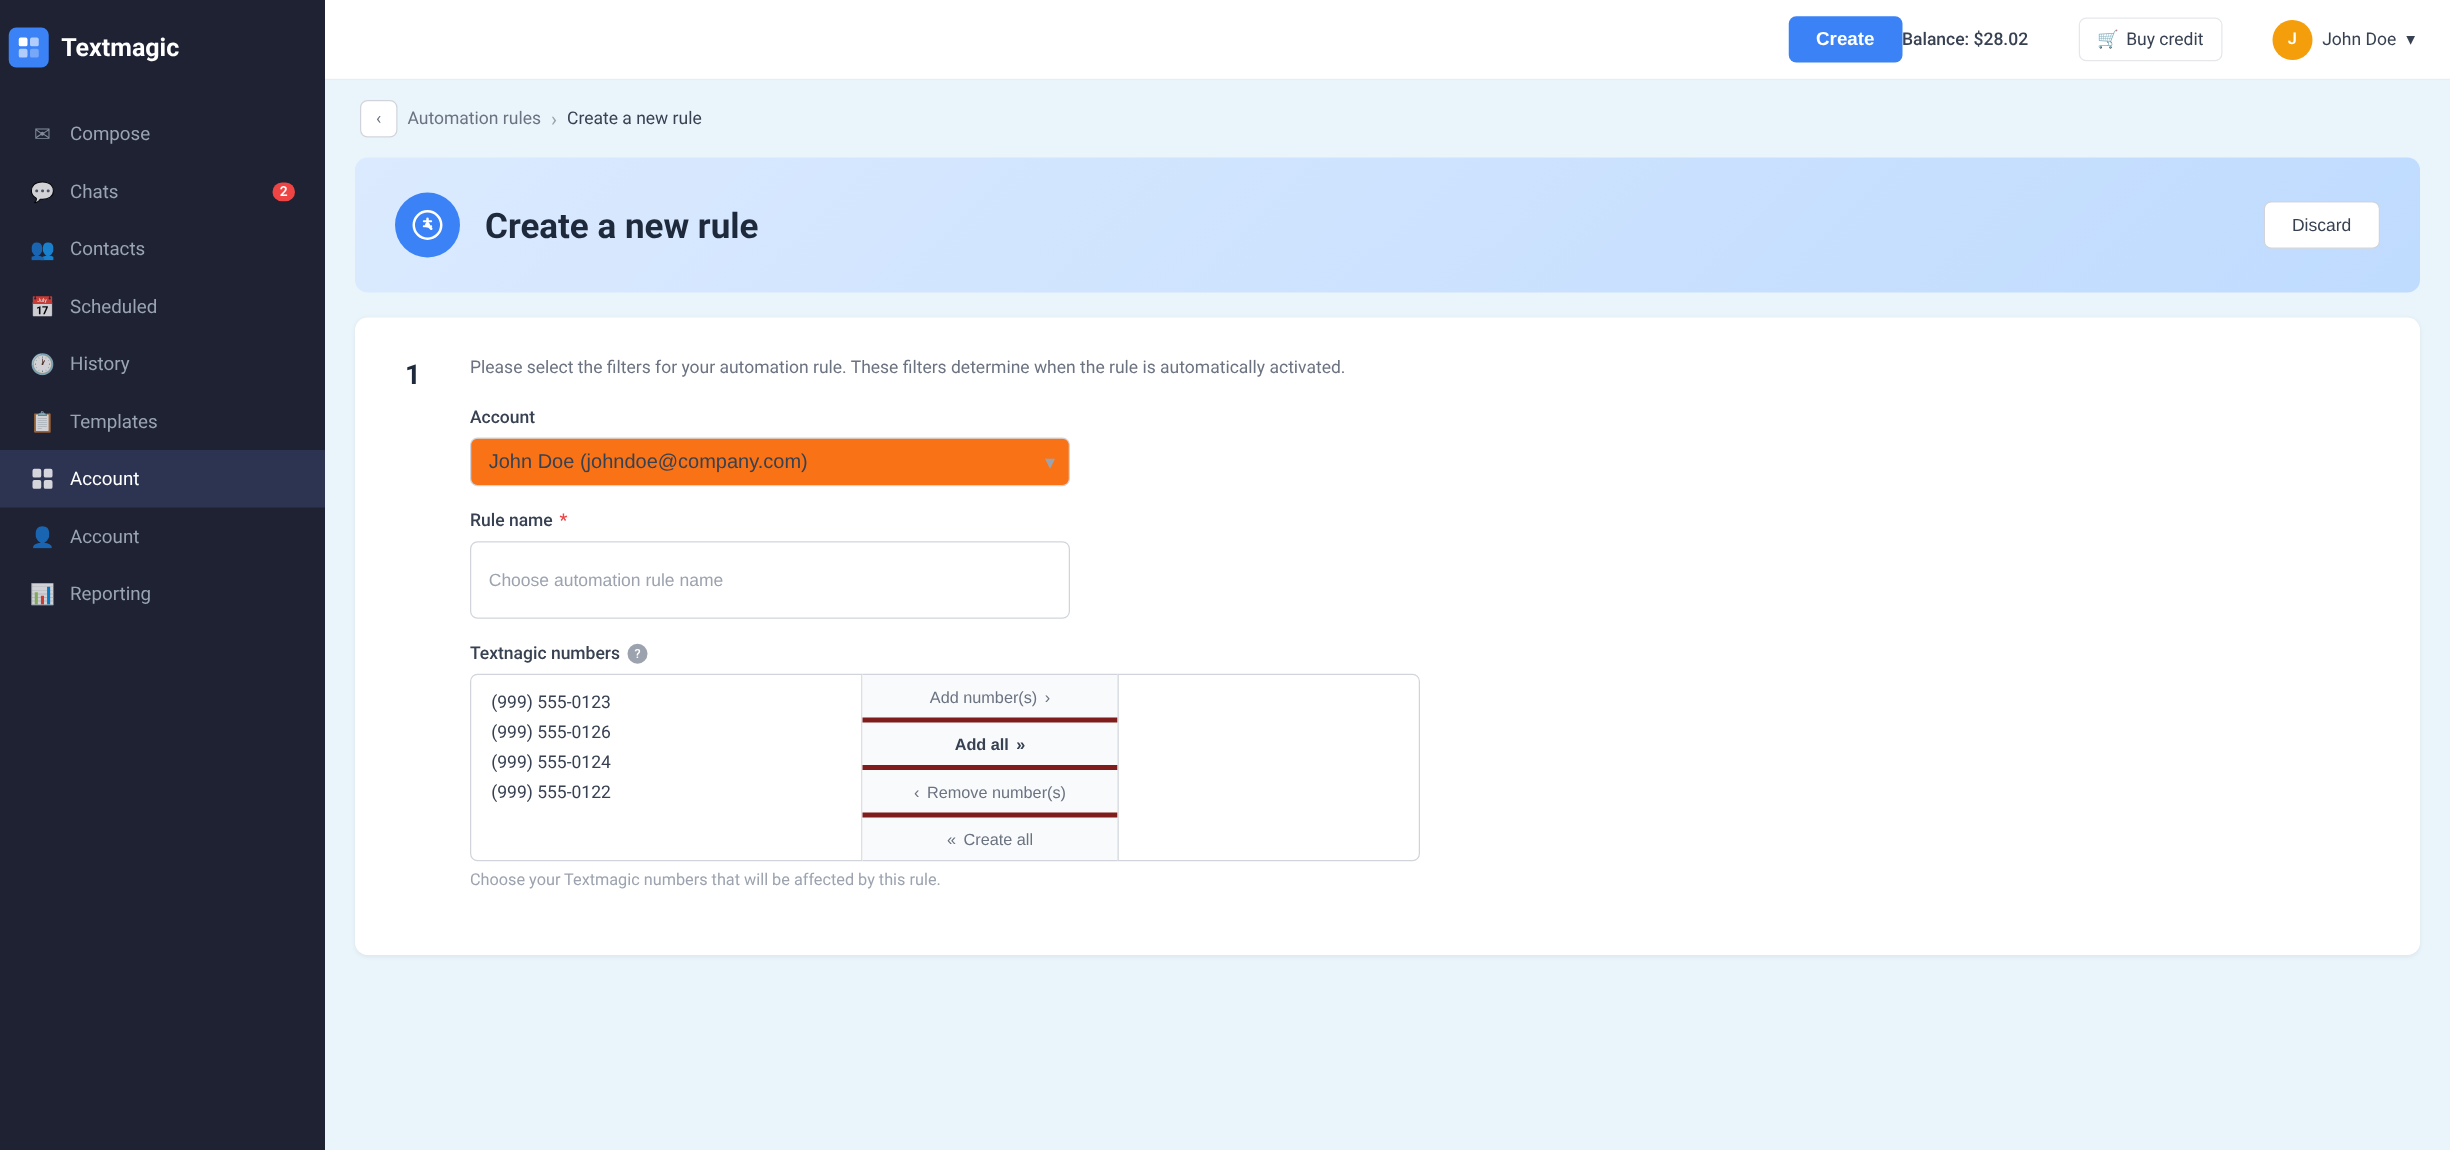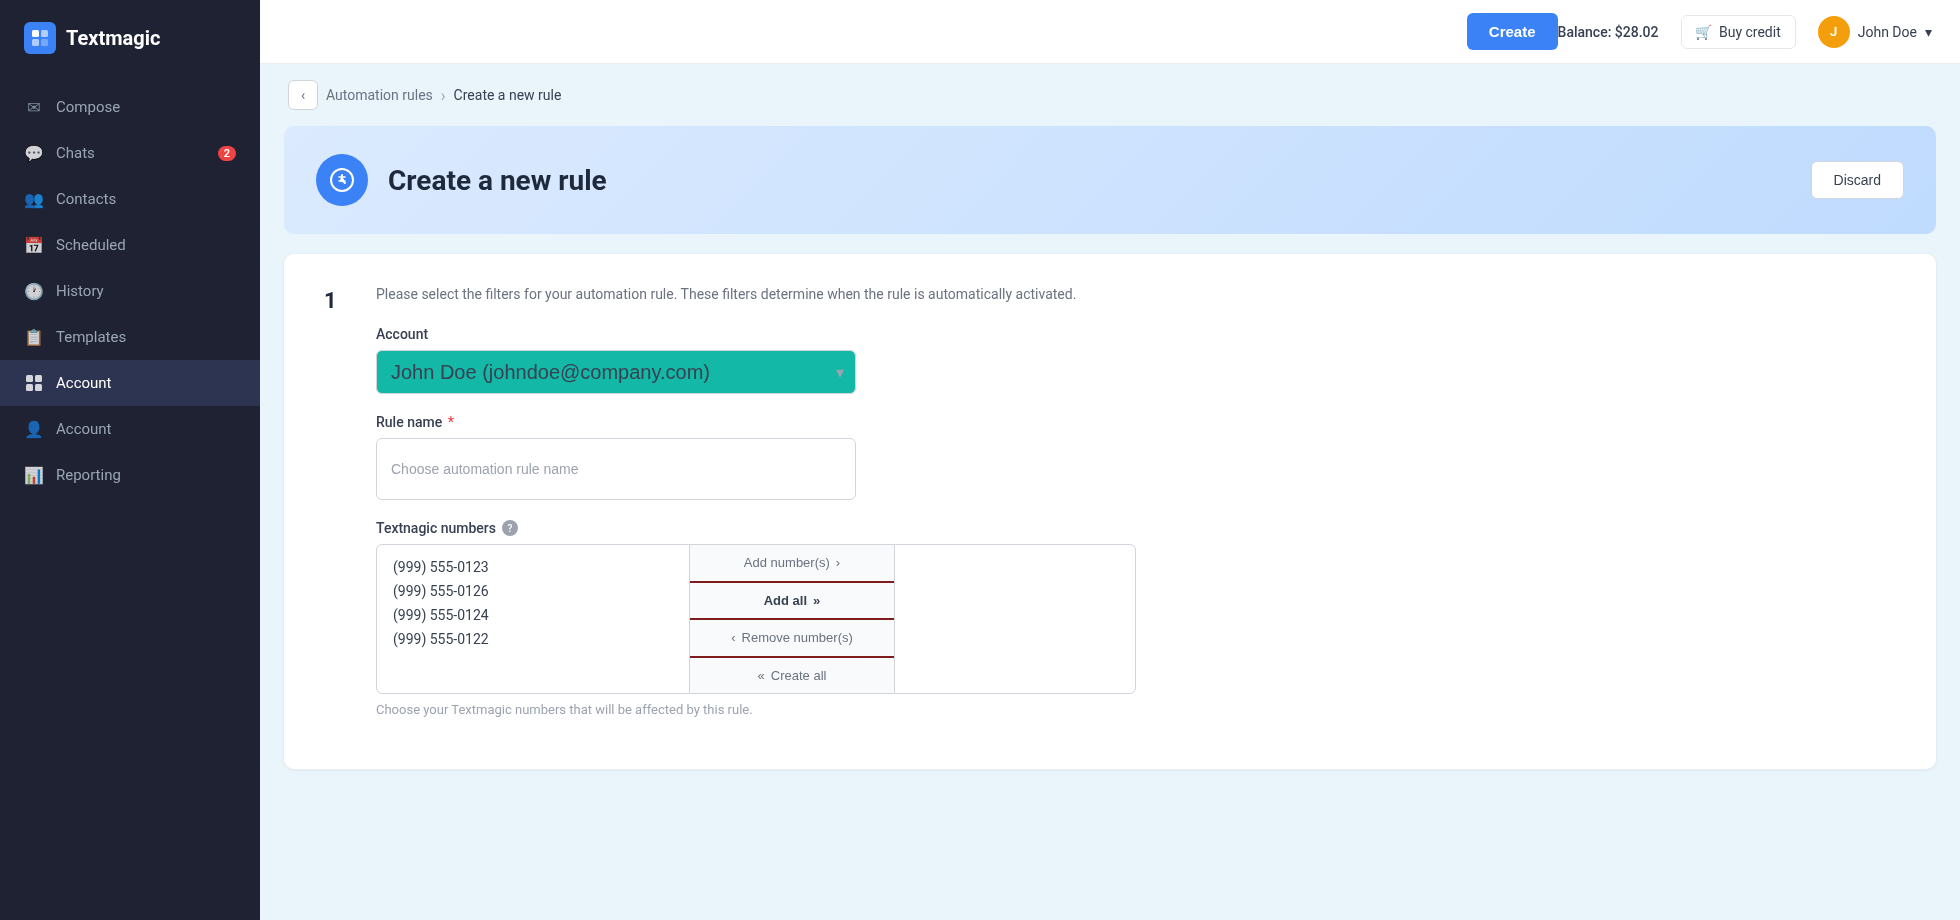--- a/index.html
+++ b/index.html
@@ -19,21 +19,21 @@
       background: #1e2233;
       display: flex;
       flex-direction: column;
       padding: 0;
       height: 100%;
     }
     .sidebar-logo {
       display: flex;
       align-items: center;
       gap: 10px;
-      padding: 22px 24px;
+      padding: 22px 7px;
       color: #fff;
       font-size: 20px;
       font-weight: 700;
     }
     .sidebar-logo-icon {
       width: 32px;
       height: 32px;
       background: #3b82f6;
       border-radius: 6px;
       display: flex;
@@ -111,21 +111,21 @@
       border: none;
       border-radius: 6px;
       padding: 10px 22px;
       font-size: 15px;
       font-weight: 600;
       cursor: pointer;
     }
     .header-right {
       display: flex;
       align-items: center;
-      gap: 22px;
+      gap: 40px;
     }
     .header-balance {
       color: #374151;
       font-size: 14px;
       font-weight: 500;
     }
     .header-buy-credit {
       display: flex;
       align-items: center;
       gap: 6px;
@@ -288,23 +288,23 @@
     }
     .select-wrapper {
       position: relative;
       width: 480px;
     }
     .select-wrapper select {
       width: 100%;
       padding: 10px 14px;
       border: 1px solid #d1d5db;
       border-radius: 6px;
-      font-size: 20px;
-      color: #374151;
-      background: #14b8a6;
+      font-size: 16px;
+      color: #374151;
+      background: #f97316;
       appearance: none;
       cursor: pointer;
     }
     .select-arrow {
       position: absolute;
       right: 12px;
       top: 50%;
       transform: translateY(-50%);
       color: #9ca3af;
       pointer-events: none;
@@ -383,21 +383,21 @@
       border: none;
       background: transparent;
       color: #6b7280;
       font-size: 13px;
       cursor: pointer;
       padding: 0 12px;
       display: flex;
       align-items: center;
       justify-content: center;
       gap: 6px;
-      border-bottom: 2px solid #7f1d1d;
+      border-bottom: 4px solid #7f1d1d;
     }
     .ctrl-btn:last-child {
       border-bottom: none;
     }
     .ctrl-btn.strong {
       font-weight: 600;
       color: #374151;
     }
 
     .bottom-note {

